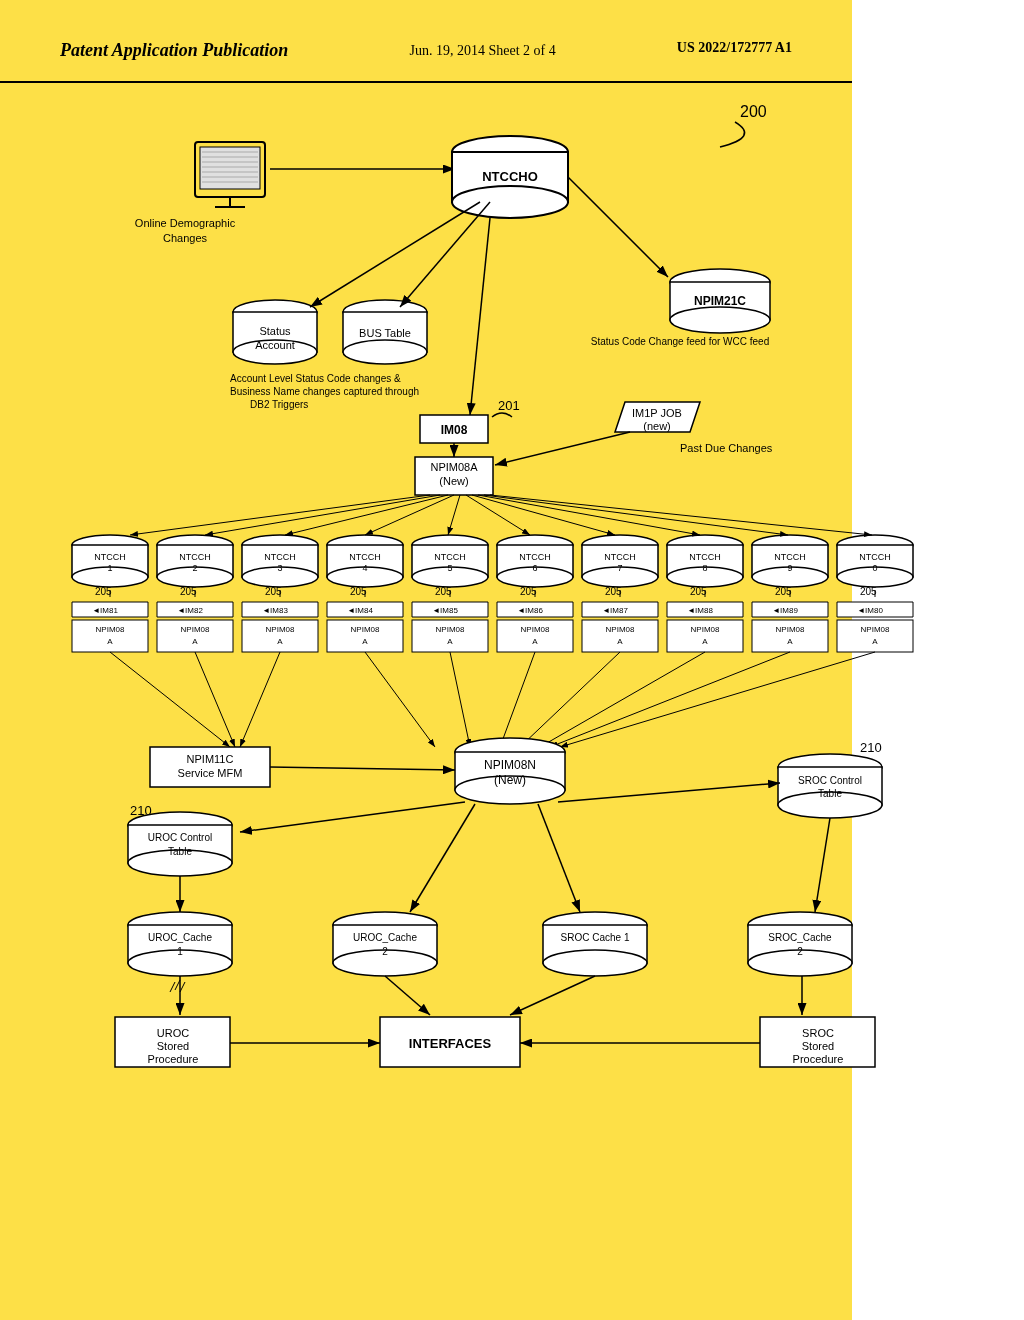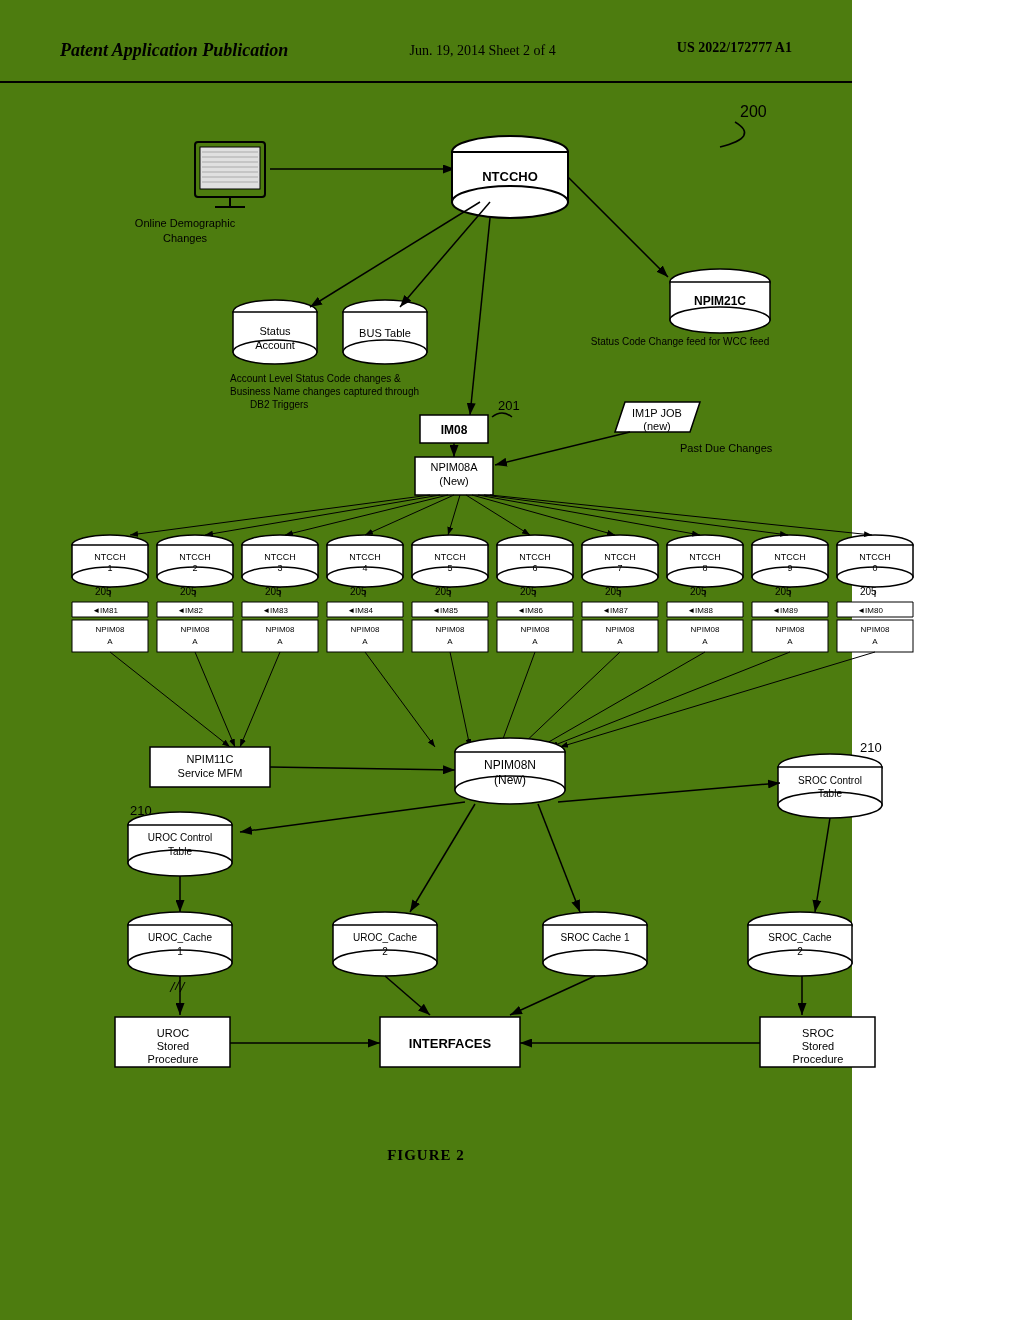--- a/index.html
+++ b/index.html
@@ -8,21 +8,21 @@
       font-family: 'Times New Roman', Times, serif;
       width: 1024px;
       min-height: 1320px;
       position: relative;
       overflow-x: hidden;
     }
 
     .page {
       width: 852px;
       min-height: 1320px;
-      background: #4d7c0f;
+      background: #fde047;
       padding: 0;
       position: relative;
     }
 
     
     .header {
       display: flex;
       justify-content: space-between;
       align-items: flex-start;
       padding: 40px 60px 20px 60px;
@@ -446,16 +446,15 @@
         <line x1="555" y1="889" x2="470" y2="928" stroke="#000" stroke-width="1.5" marker-end="url(#arrowhead)"></line>
 
         <line x1="345" y1="889" x2="390" y2="928" stroke="#000" stroke-width="1.5" marker-end="url(#arrowhead)"></line>
 
         <line x1="190" y1="956" x2="340" y2="956" stroke="#000" stroke-width="1.5" marker-end="url(#arrowhead)"></line>
 
         <line x1="720" y1="956" x2="480" y2="956" stroke="#000" stroke-width="1.5" marker-end="url(#arrowhead)"></line>
 
       </svg>
 
-      <div class="figure-caption">FIGURE 2</div>
     </div>
   </div>
 </div>
 
 </body></html>

